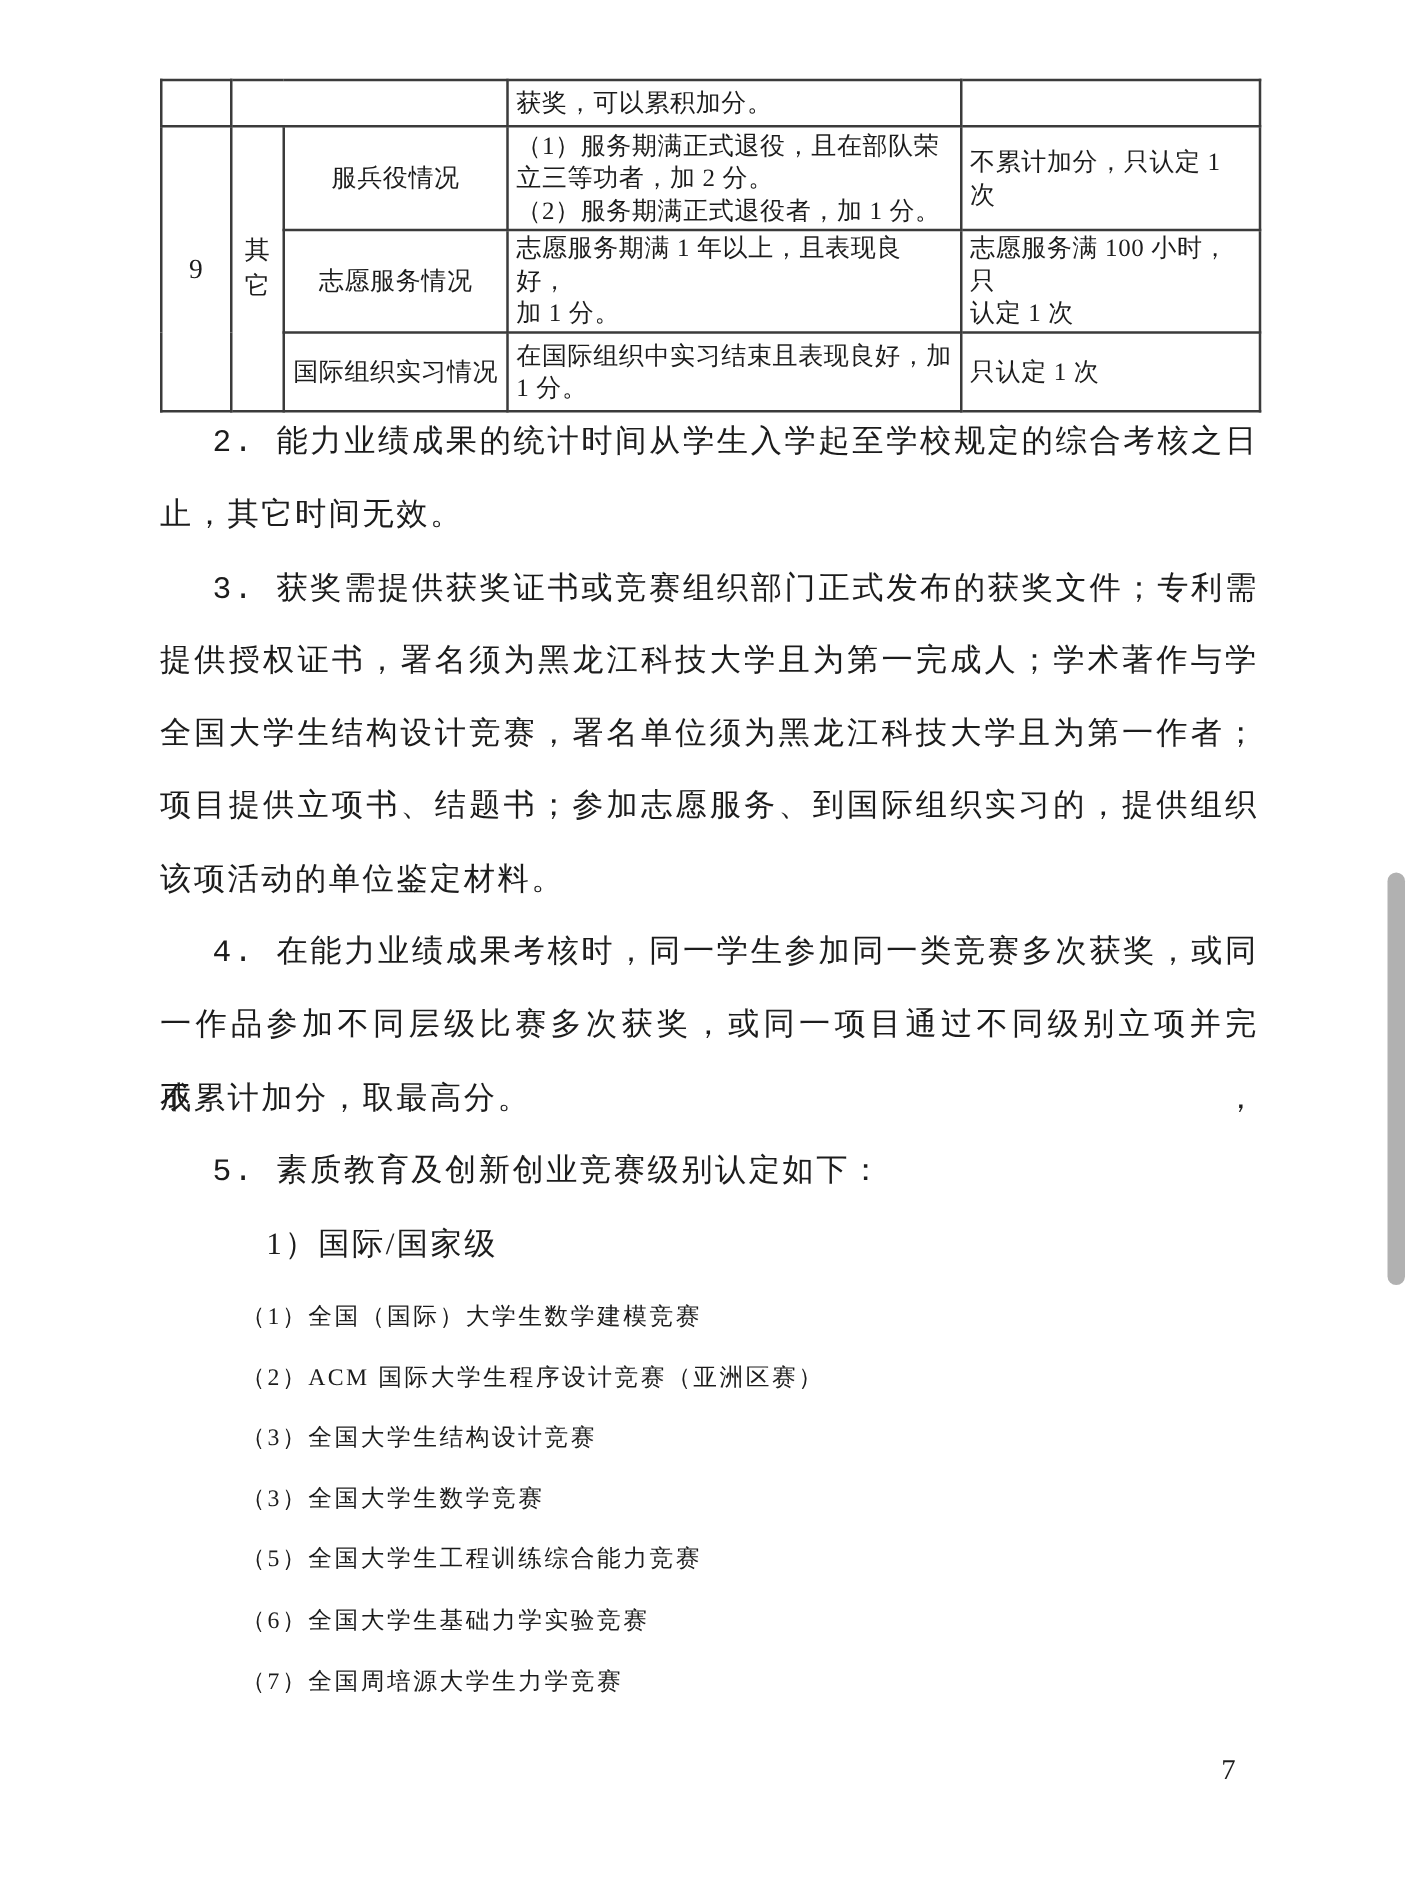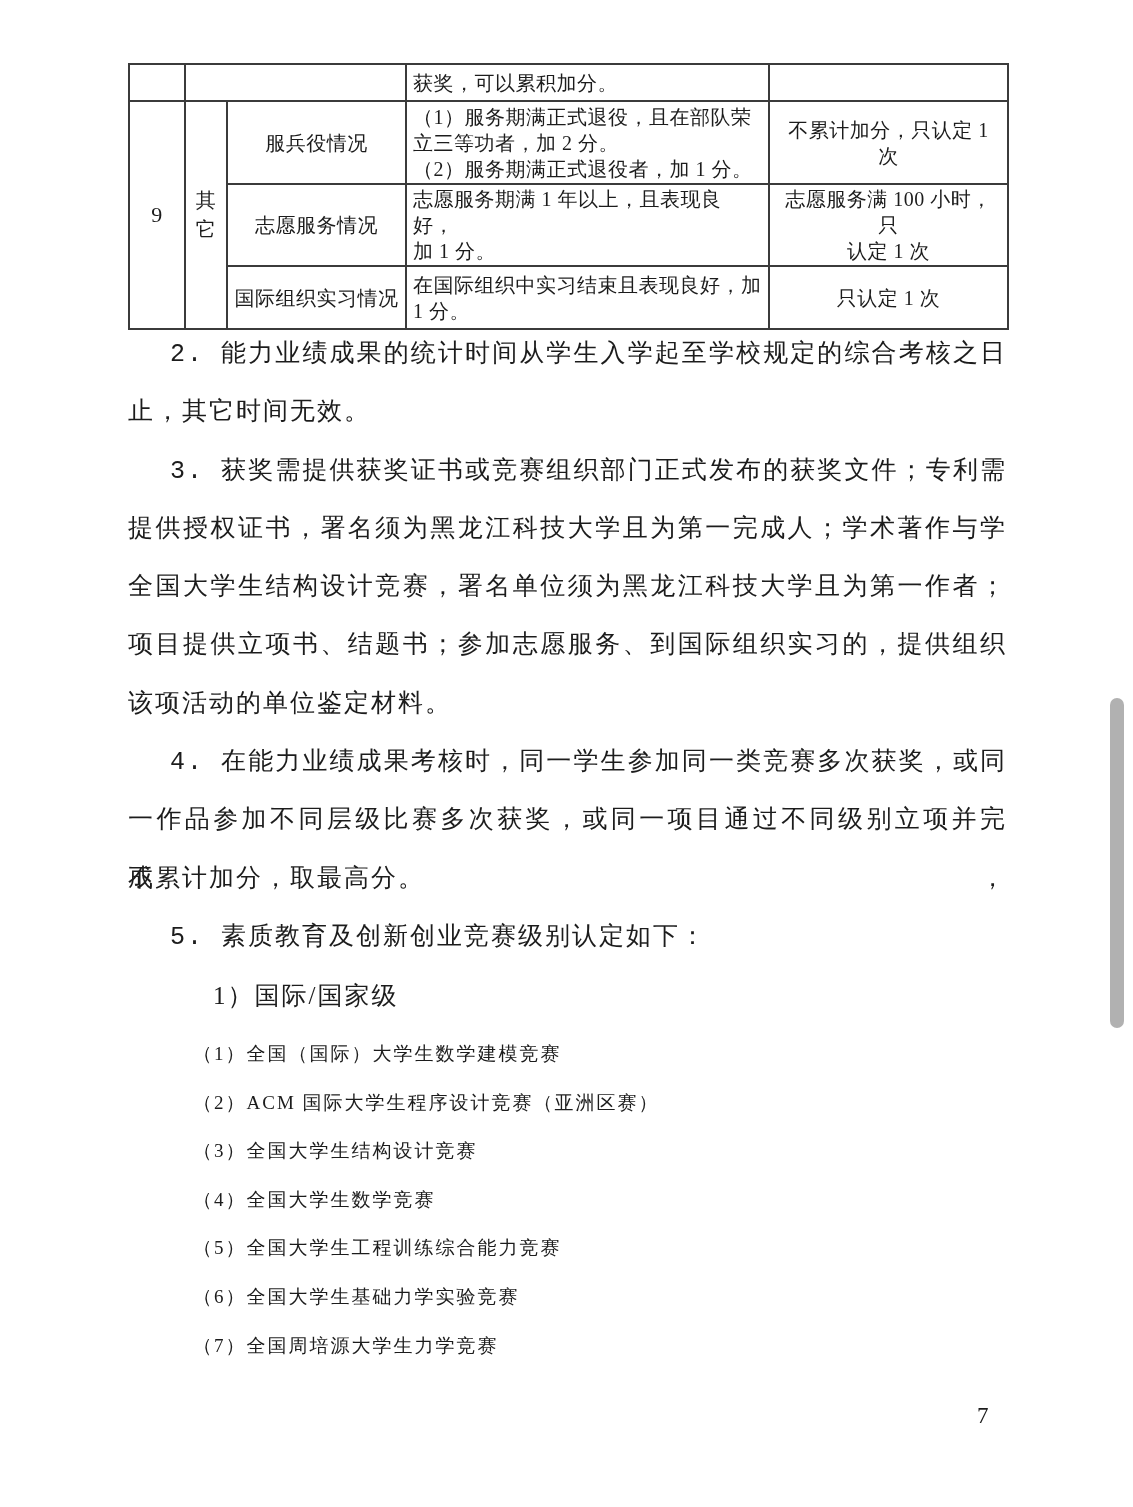--- a/index.html
+++ b/index.html
@@ -28,21 +28,21 @@
   tr.r1{height:83px;}
   tr.r2{height:61px;}
   tr.r3{height:63px;}
   .cell-num{text-align:center;font-size:22px;padding:0;}
   .cell-group{
     text-align:center;padding:0 9px;
     word-break:break-all;line-height:29px;
   }
   .cell-cat{text-align:center;padding:1px 2px;}
   .cell-desc{white-space:pre-line;text-align:left;margin-top:14px;}
-  .cell-note{white-space:pre-line;text-align:center;}
+  .cell-note{white-space:pre-line;text-align:left;}
   
   .blk1{position:absolute;left:128px;top:326px;width:879px;
         font-size:25px;letter-spacing:2px;}
   .bline{height:58.3px;line-height:58.3px;white-space:nowrap;font-family:Liberation Mono, monospace;}
   .bline.first{padding-left:42px;}
   .bline.just{text-align:justify;text-align-last:justify;white-space:normal;}
   .blk2{position:absolute;left:213px;top:970px;
         font-size:25px;letter-spacing:2px;
         height:52px;line-height:52px;white-space:nowrap;}
   .blk3{position:absolute;left:193px;top:1030px;
@@ -116,21 +116,21 @@
     <div class="bline cont">不累计加分，取最高分。</div>
     <div class="bline first">5. 素质教育及创新创业竞赛级别认定如下：</div>
   </div>
 
 <div class="blk2">1）国际/国家级</div>
 
 <div class="blk3">
     <div class="iline">（1）全国（国际）大学生数学建模竞赛</div>
     <div class="iline">（2）ACM 国际大学生程序设计竞赛（亚洲区赛）</div>
     <div class="iline">（3）全国大学生结构设计竞赛</div>
-    <div class="iline">（4）全国大学生数学竞赛</div>
+    <div class="iline">（3）全国大学生数学竞赛</div>
     <div class="iline">（5）全国大学生工程训练综合能力竞赛</div>
     <div class="iline">（6）全国大学生基础力学实验竞赛</div>
     <div class="iline">（7）全国周培源大学生力学竞赛</div>
   </div>
 
 <div class="scroll-thumb"></div>
 
 <div class="page-number">7</div>
 
 </body></html>

